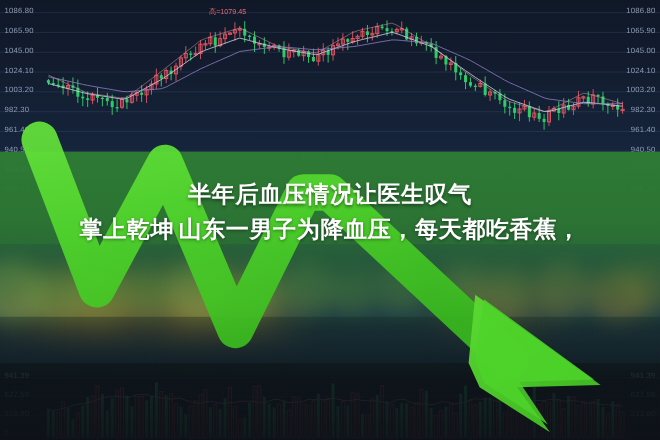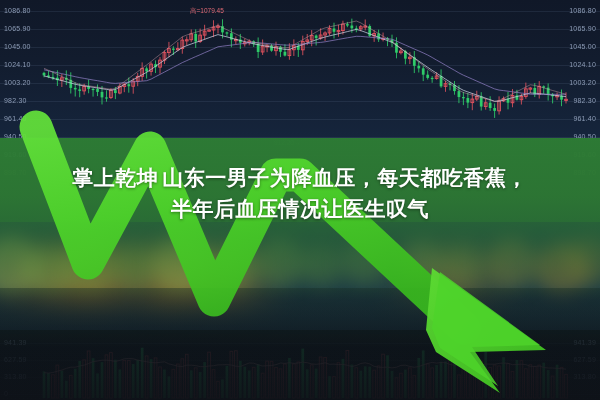--- a/index.html
+++ b/index.html
@@ -537,17 +537,17 @@
                L 276 175
                L 300 175
                L 464 328" fill="none" stroke="url(#agrad)" stroke-width="33" stroke-linecap="round" stroke-linejoin="round" opacity="0.93"></path>
 
       <polygon points="432,268 546,350 470,352 500,393 436,352 426,330" fill="url(#agrad2)" opacity="0.95"></polygon>
       <polygon points="440,272 540,345 472,347 498,386 440,348 432,328" fill="#4ed42a" opacity="0.85"></polygon>
     </svg>
   </div>
 
   <div id="headline">
+    <span class="line">半年后血压情况让医生叹气</span>
     <span class="line"><span class="brand">掌上乾坤</span><span>山东一男子为降血压，每天都吃香蕉，</span></span>
-    <span class="line">半年后血压情况让医生叹气</span>
   </div>
 
 </div>
 
 </body></html>

